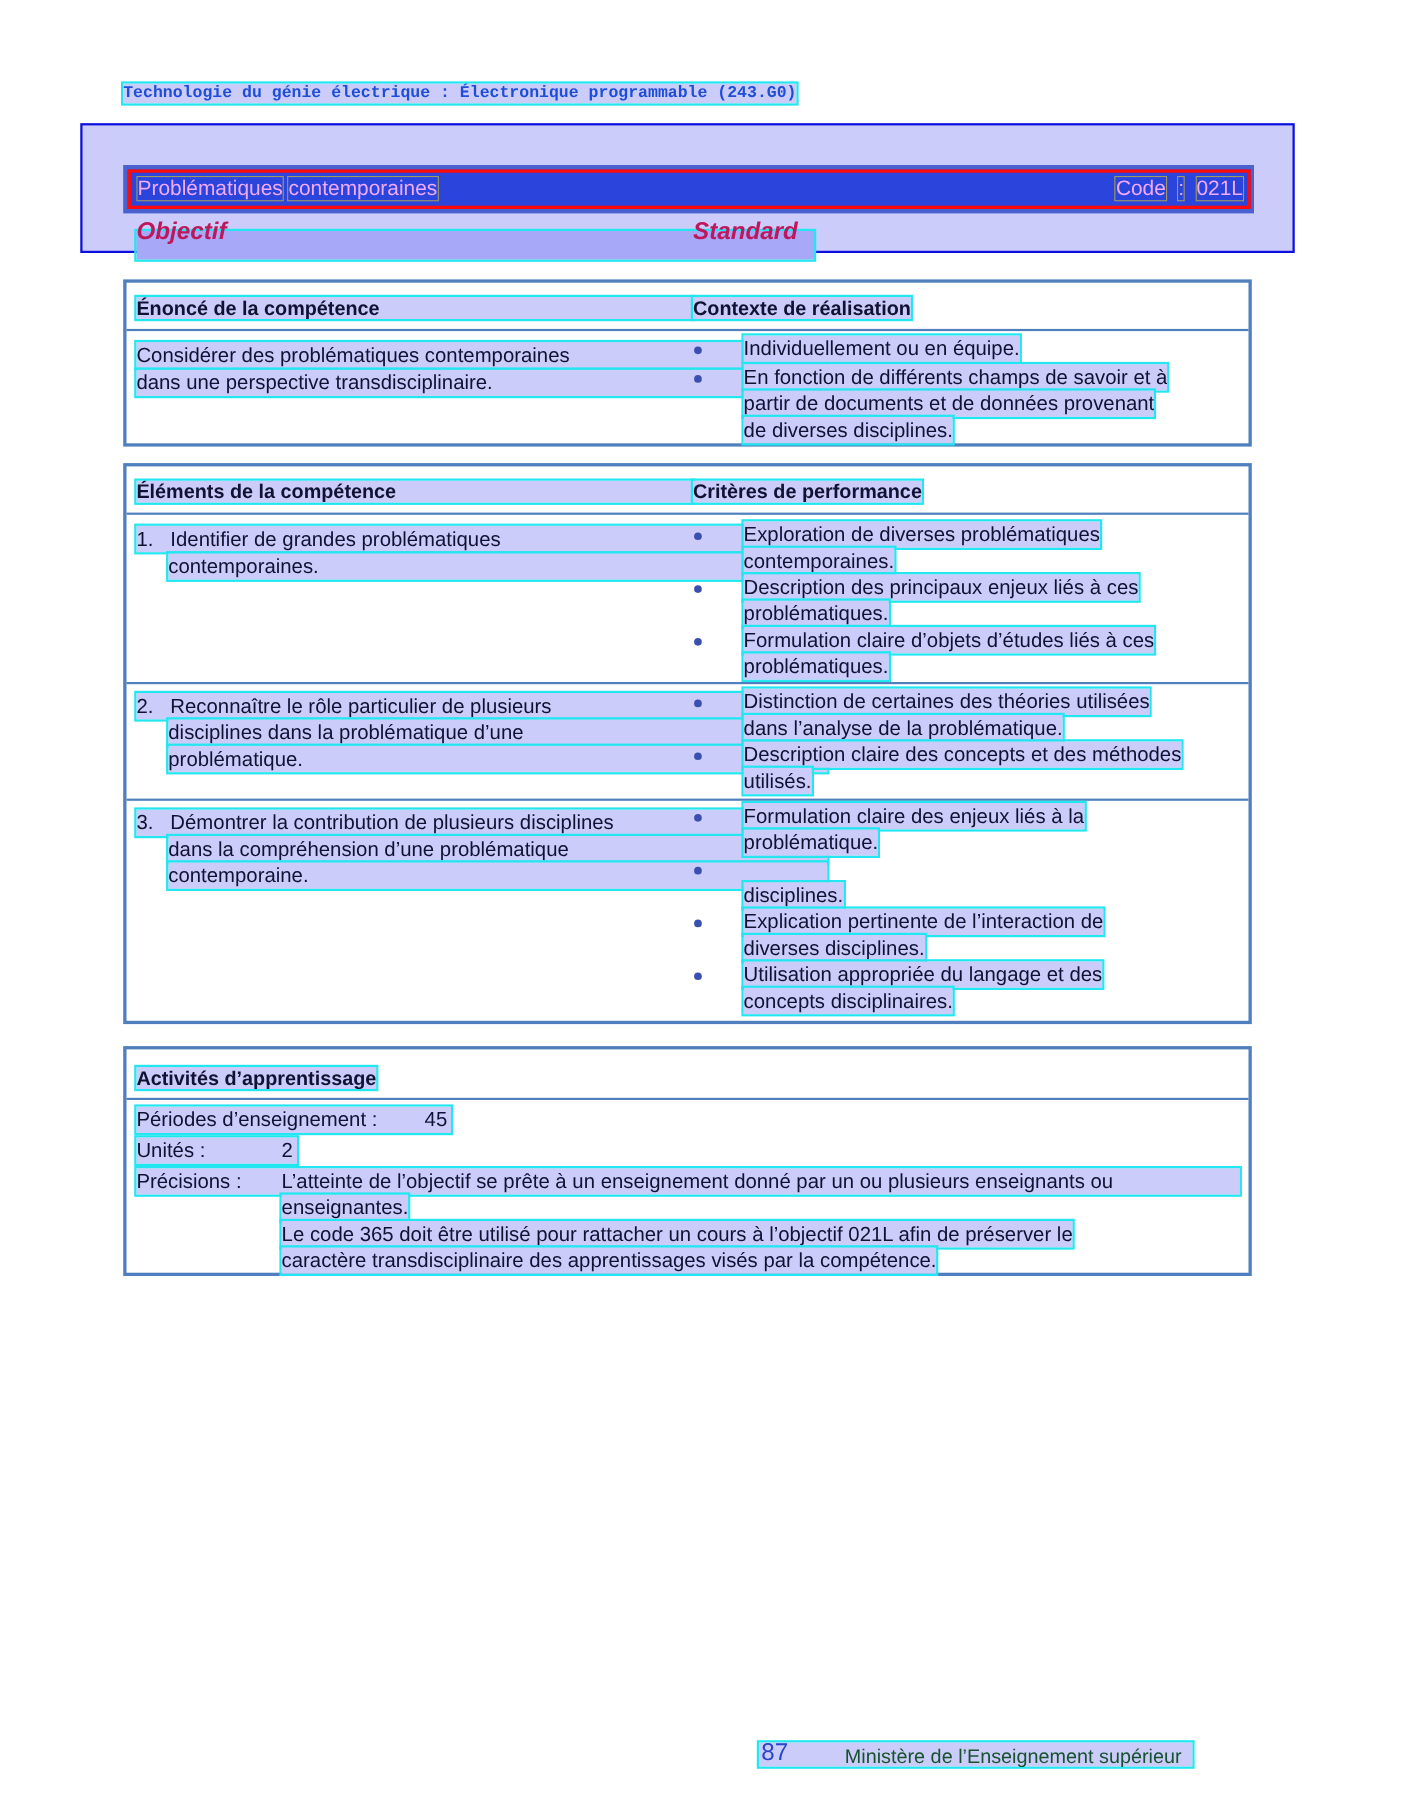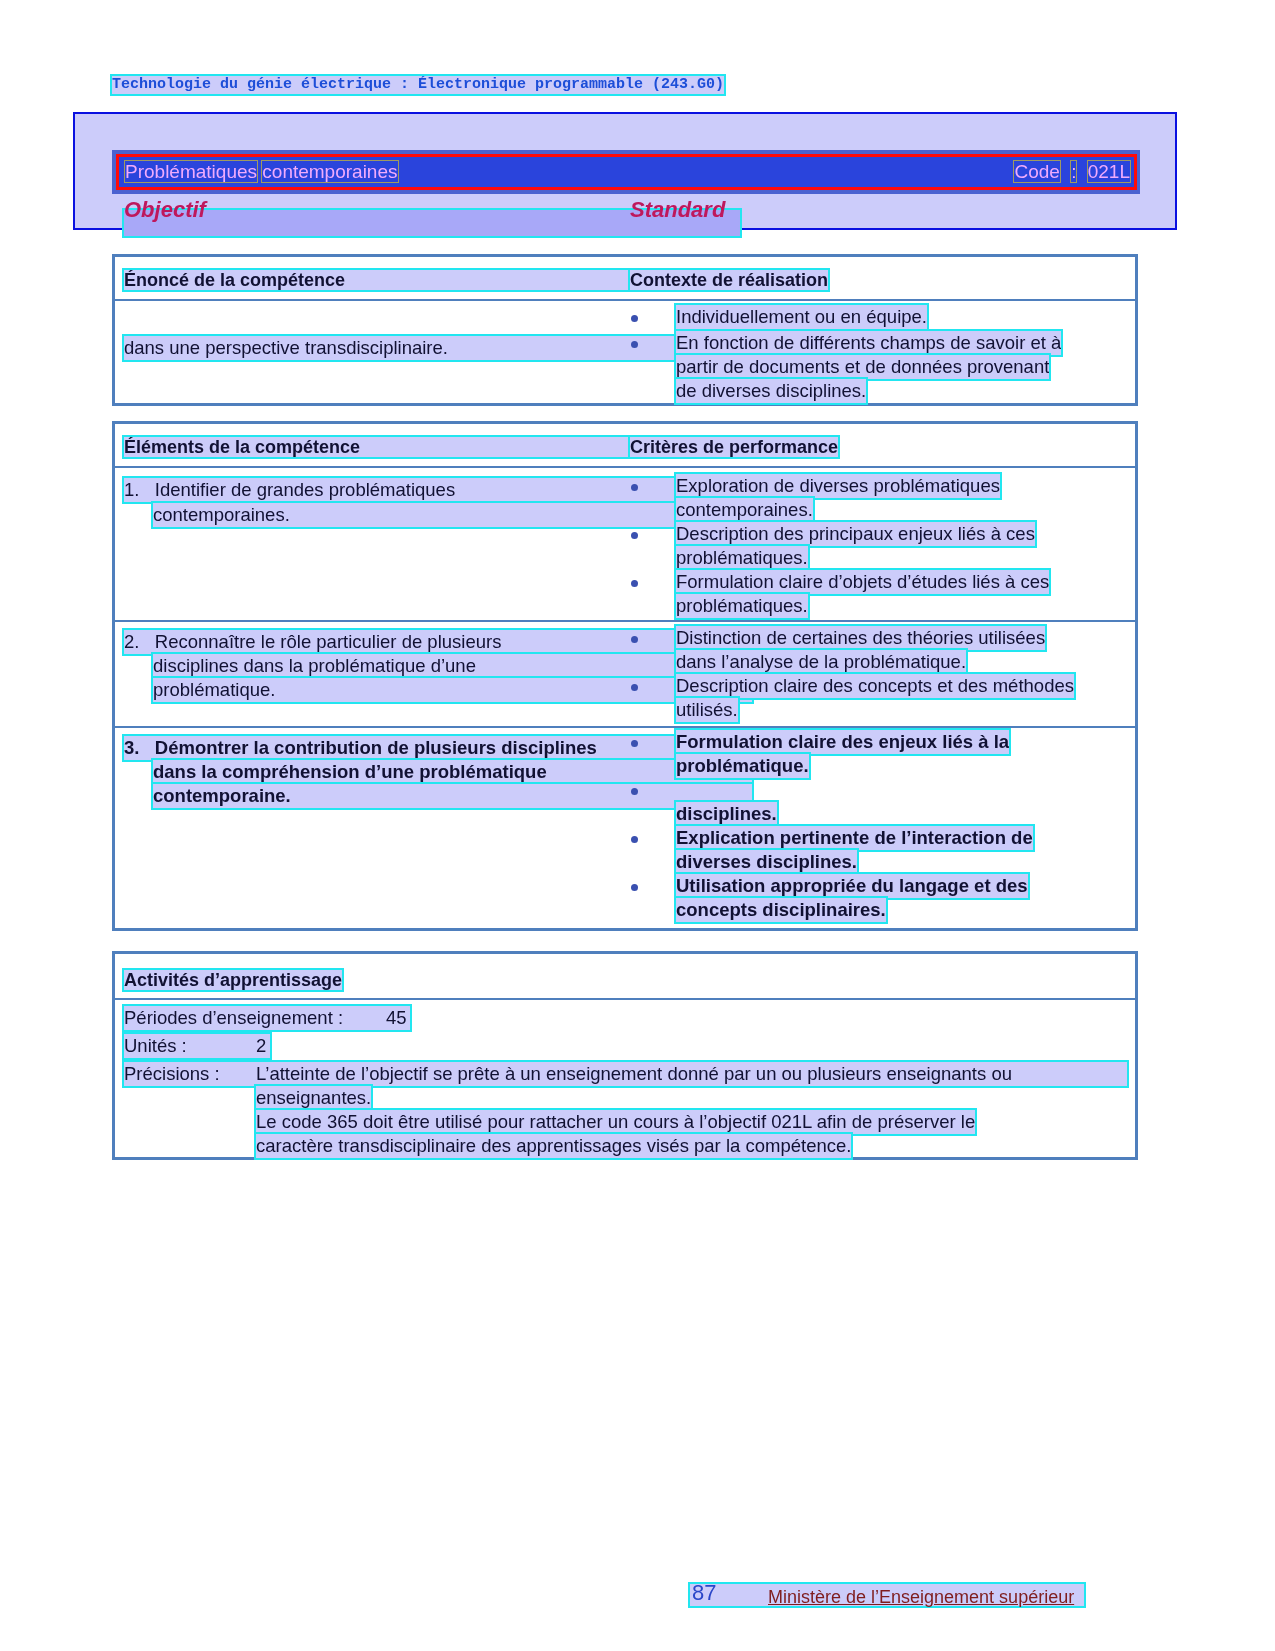--- a/index.html
+++ b/index.html
@@ -47,21 +47,21 @@
     }
     .row { position: relative; border-bottom: 2px solid #4f7fbd; }
     .row:last-child { border-bottom: none; }
     .txt { position: absolute; font-size: 18.5px; line-height: 24px; white-space: nowrap; }
     .bullet { position: absolute; width: 7px; height: 7px; border-radius: 50%; background: #3a50b0; }
     .footer {
       position: absolute; left: 690px; top: 1584px; height: 22px; width: 394px;
       font-size: 18px; line-height: 22px;
     }
     .footer .num { color: #2a46c8; font-size: 22px; position: absolute; left: 2px; top: -2px; }
-    .footer .ministry { color: #7f1d1d; position: absolute; left: 78px; top: 2px; text-decoration: underline; }
+    .footer .ministry { color: #14532d; position: absolute; left: 78px; top: 2px; }
   </style>
 </head>
 <body>
 
 <div>
 
   <div class="running-header hl">Technologie du génie électrique : Électronique programmable (243.G0)</div>
 
   <div class="title-band"></div>
   <div class="title-bar">
@@ -81,20 +81,21 @@
   <div class="obj-row"></div>
   <div class="obj-std" style="left:124px;">Objectif</div>
   <div class="obj-std" style="left:630px;">Standard</div>
 
   <div class="box" style="top:254px; height:152px;">
     <div class="head">
       <div class="h hl" style="left:9px; width:506px;">Énoncé de la compétence</div>
       <div class="h hl" style="left:515px;">Contexte de réalisation</div>
     </div>
     <div class="row" style="height:104px;">
+      <div class="txt hl" style="left:9px; top:10px; width:628px;">Considérer des problématiques contemporaines</div>
       <div class="txt hl" style="left:9px; top:35px; width:628px;">dans une perspective transdisciplinaire.</div>
 
       <div class="bullet" style="left:516px; top:14px;"></div>
       <div class="txt hl" style="left:561px; top:4px;">Individuellement ou en équipe.</div>
       <div class="bullet" style="left:516px; top:40px;"></div>
       <div class="txt hl" style="left:561px; top:30px;">En fonction de différents champs de savoir et à</div>
       <div class="txt hl" style="left:561px; top:54px;">partir de documents et de données provenant</div>
       <div class="txt hl" style="left:561px; top:78px;">de diverses disciplines.</div>
     </div>
   </div>
@@ -126,21 +127,21 @@
       <div class="txt hl" style="left:38px; top:56px; width:599px;">problématique.</div>
 
       <div class="bullet" style="left:516px; top:14px;"></div>
       <div class="txt hl" style="left:561px; top:4px;">Distinction de certaines des théories utilisées</div>
       <div class="txt hl" style="left:561px; top:28px;">dans l’analyse de la problématique.</div>
       <div class="bullet" style="left:516px; top:62px;"></div>
       <div class="txt hl" style="left:561px; top:52px;">Description claire des concepts et des méthodes</div>
       <div class="txt hl" style="left:561px; top:76px;">utilisés.</div>
     </div>
 
-    <div class="row" style="height:202px;font-weight:bold;">
+    <div class="row" style="height:202px;">
       <div class="txt hl" style="left:9px; top:8px; width:628px;"><span>3.</span>&nbsp;&nbsp;&nbsp;<span>Démontrer la contribution de plusieurs disciplines</span></div>
       <div class="txt hl" style="left:38px; top:32px; width:599px;">dans la compréhension d’une problématique</div>
       <div class="txt hl" style="left:38px; top:56px; width:599px;">contemporaine.</div>
 
       <div class="bullet" style="left:516px; top:12px;"></div>
       <div class="txt hl" style="left:561px; top:2px;">Formulation claire des enjeux liés à la</div>
       <div class="txt hl" style="left:561px; top:26px;">problématique.</div>
       <div class="bullet" style="left:516px; top:60px;"></div>
       <div class="txt hl" style="left:561px; top:74px;">disciplines.</div>
       <div class="bullet" style="left:516px; top:108px;"></div>

